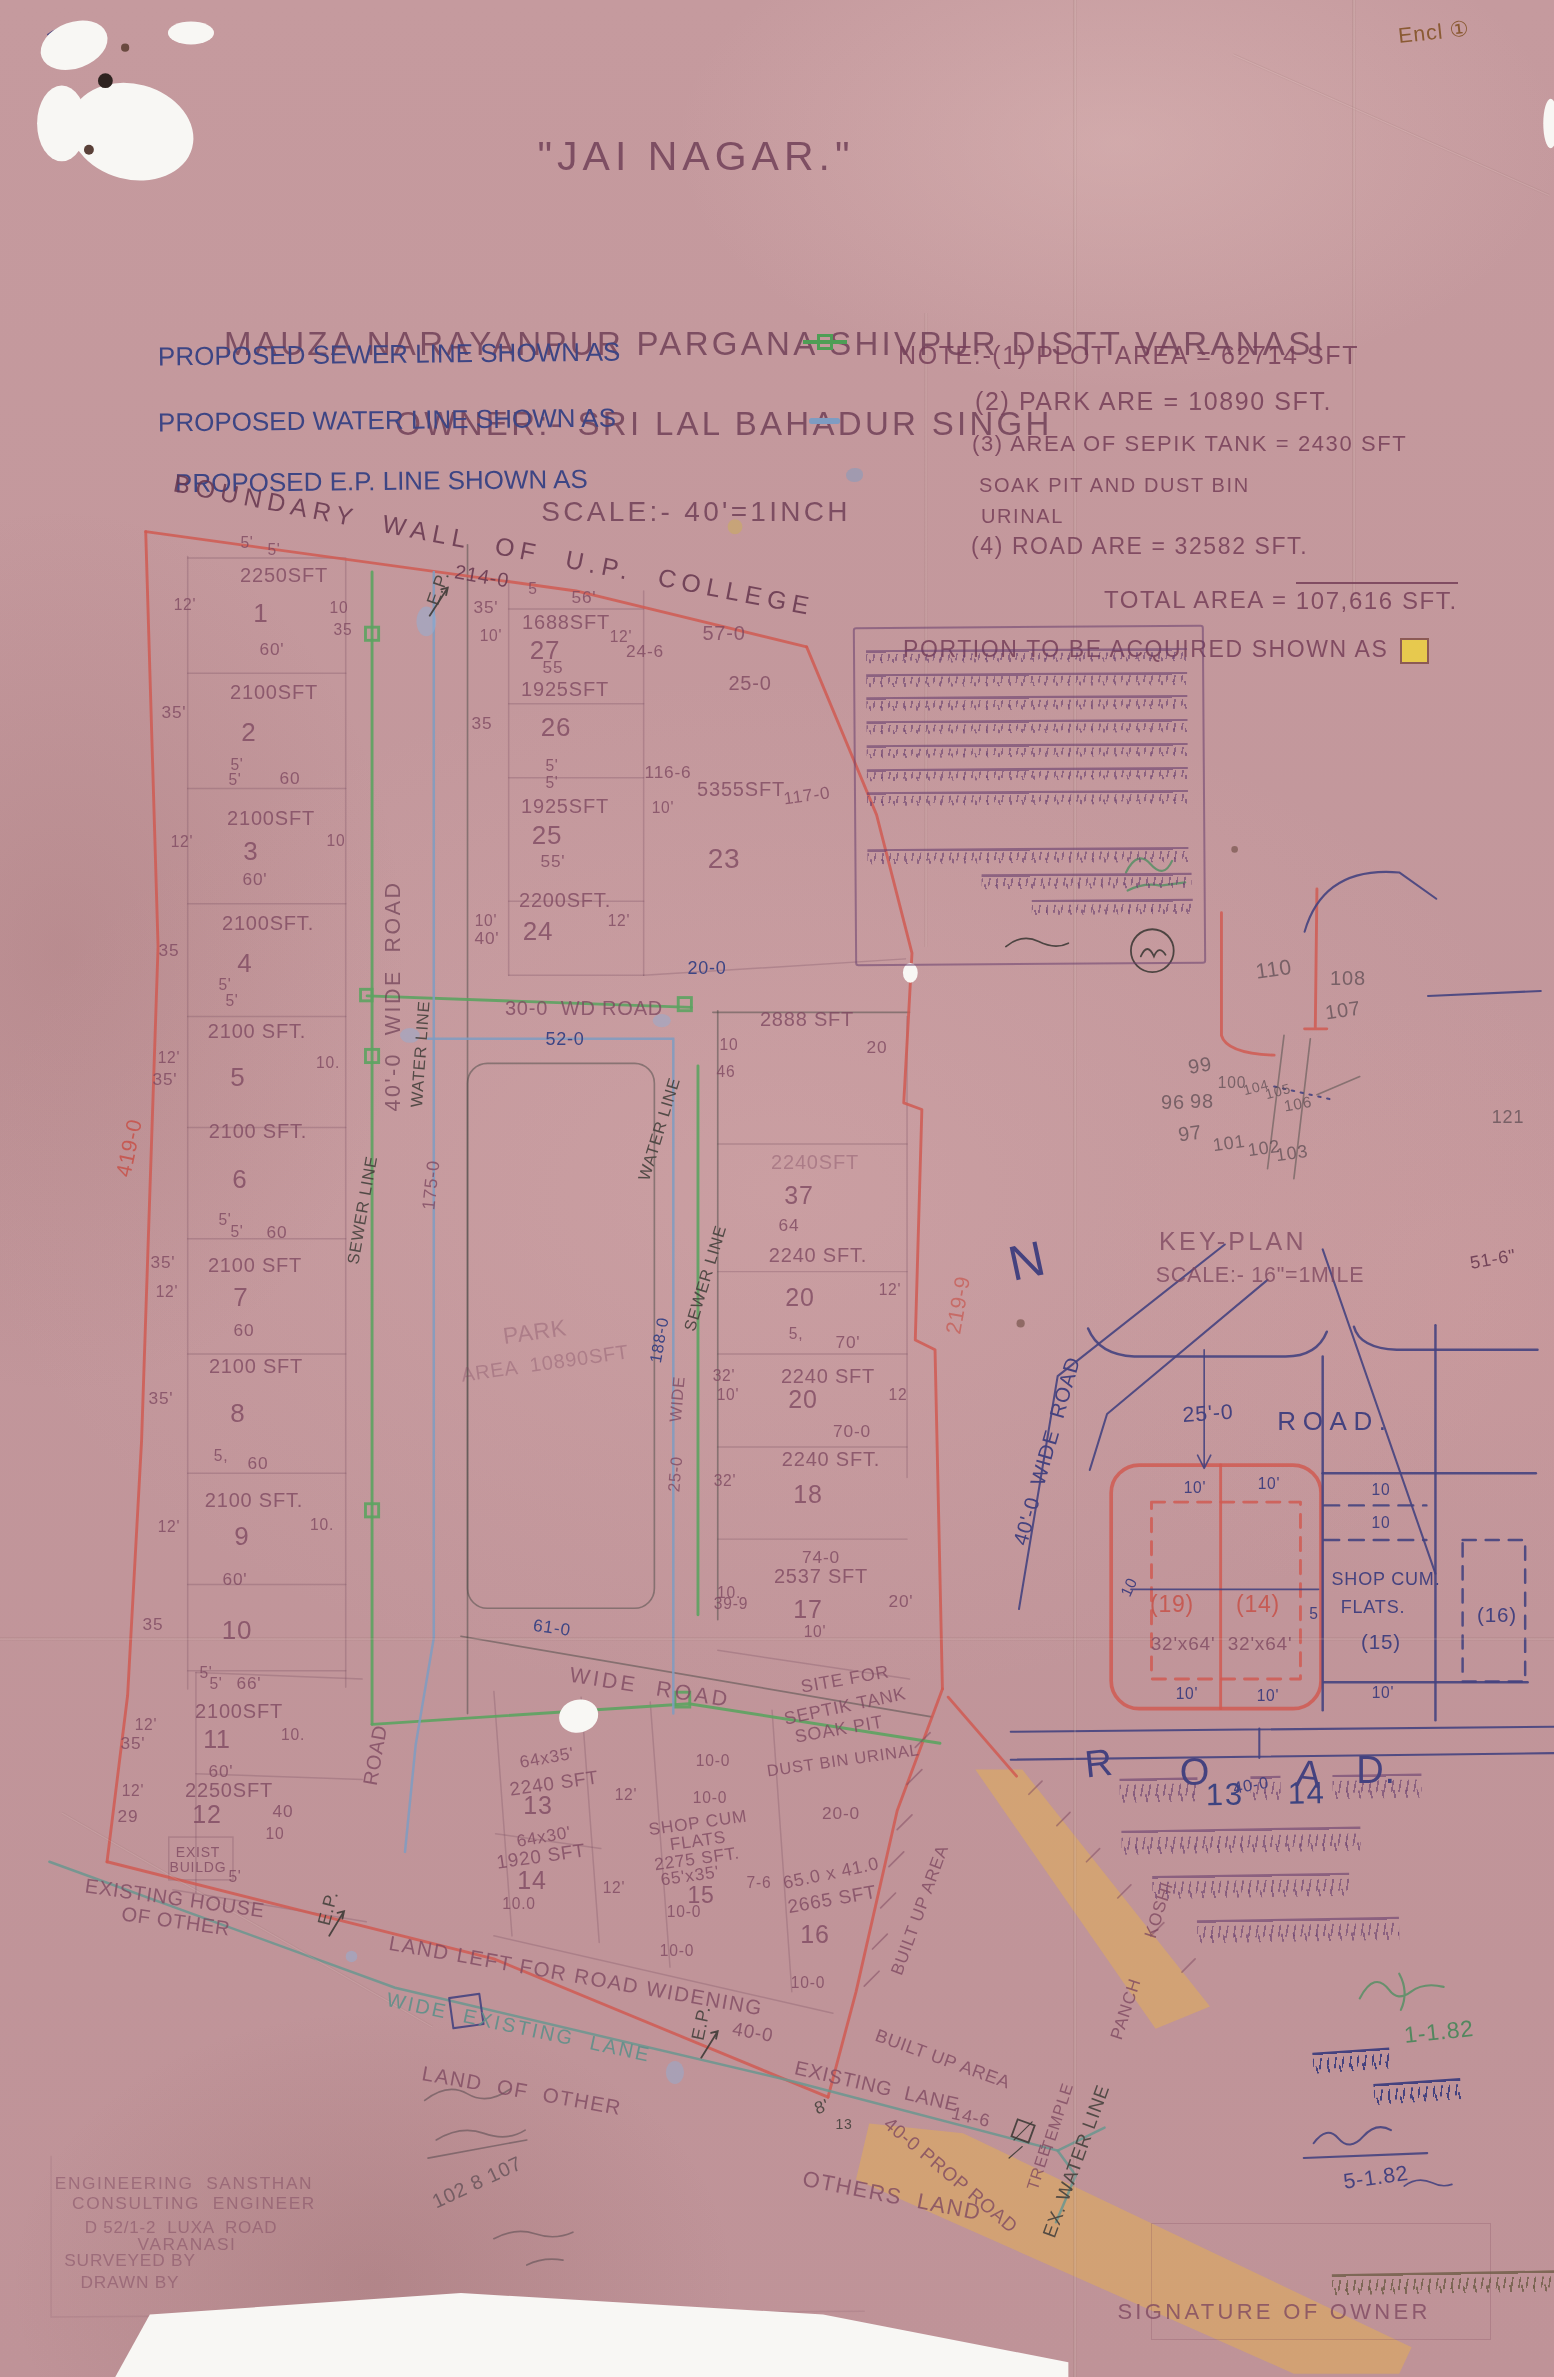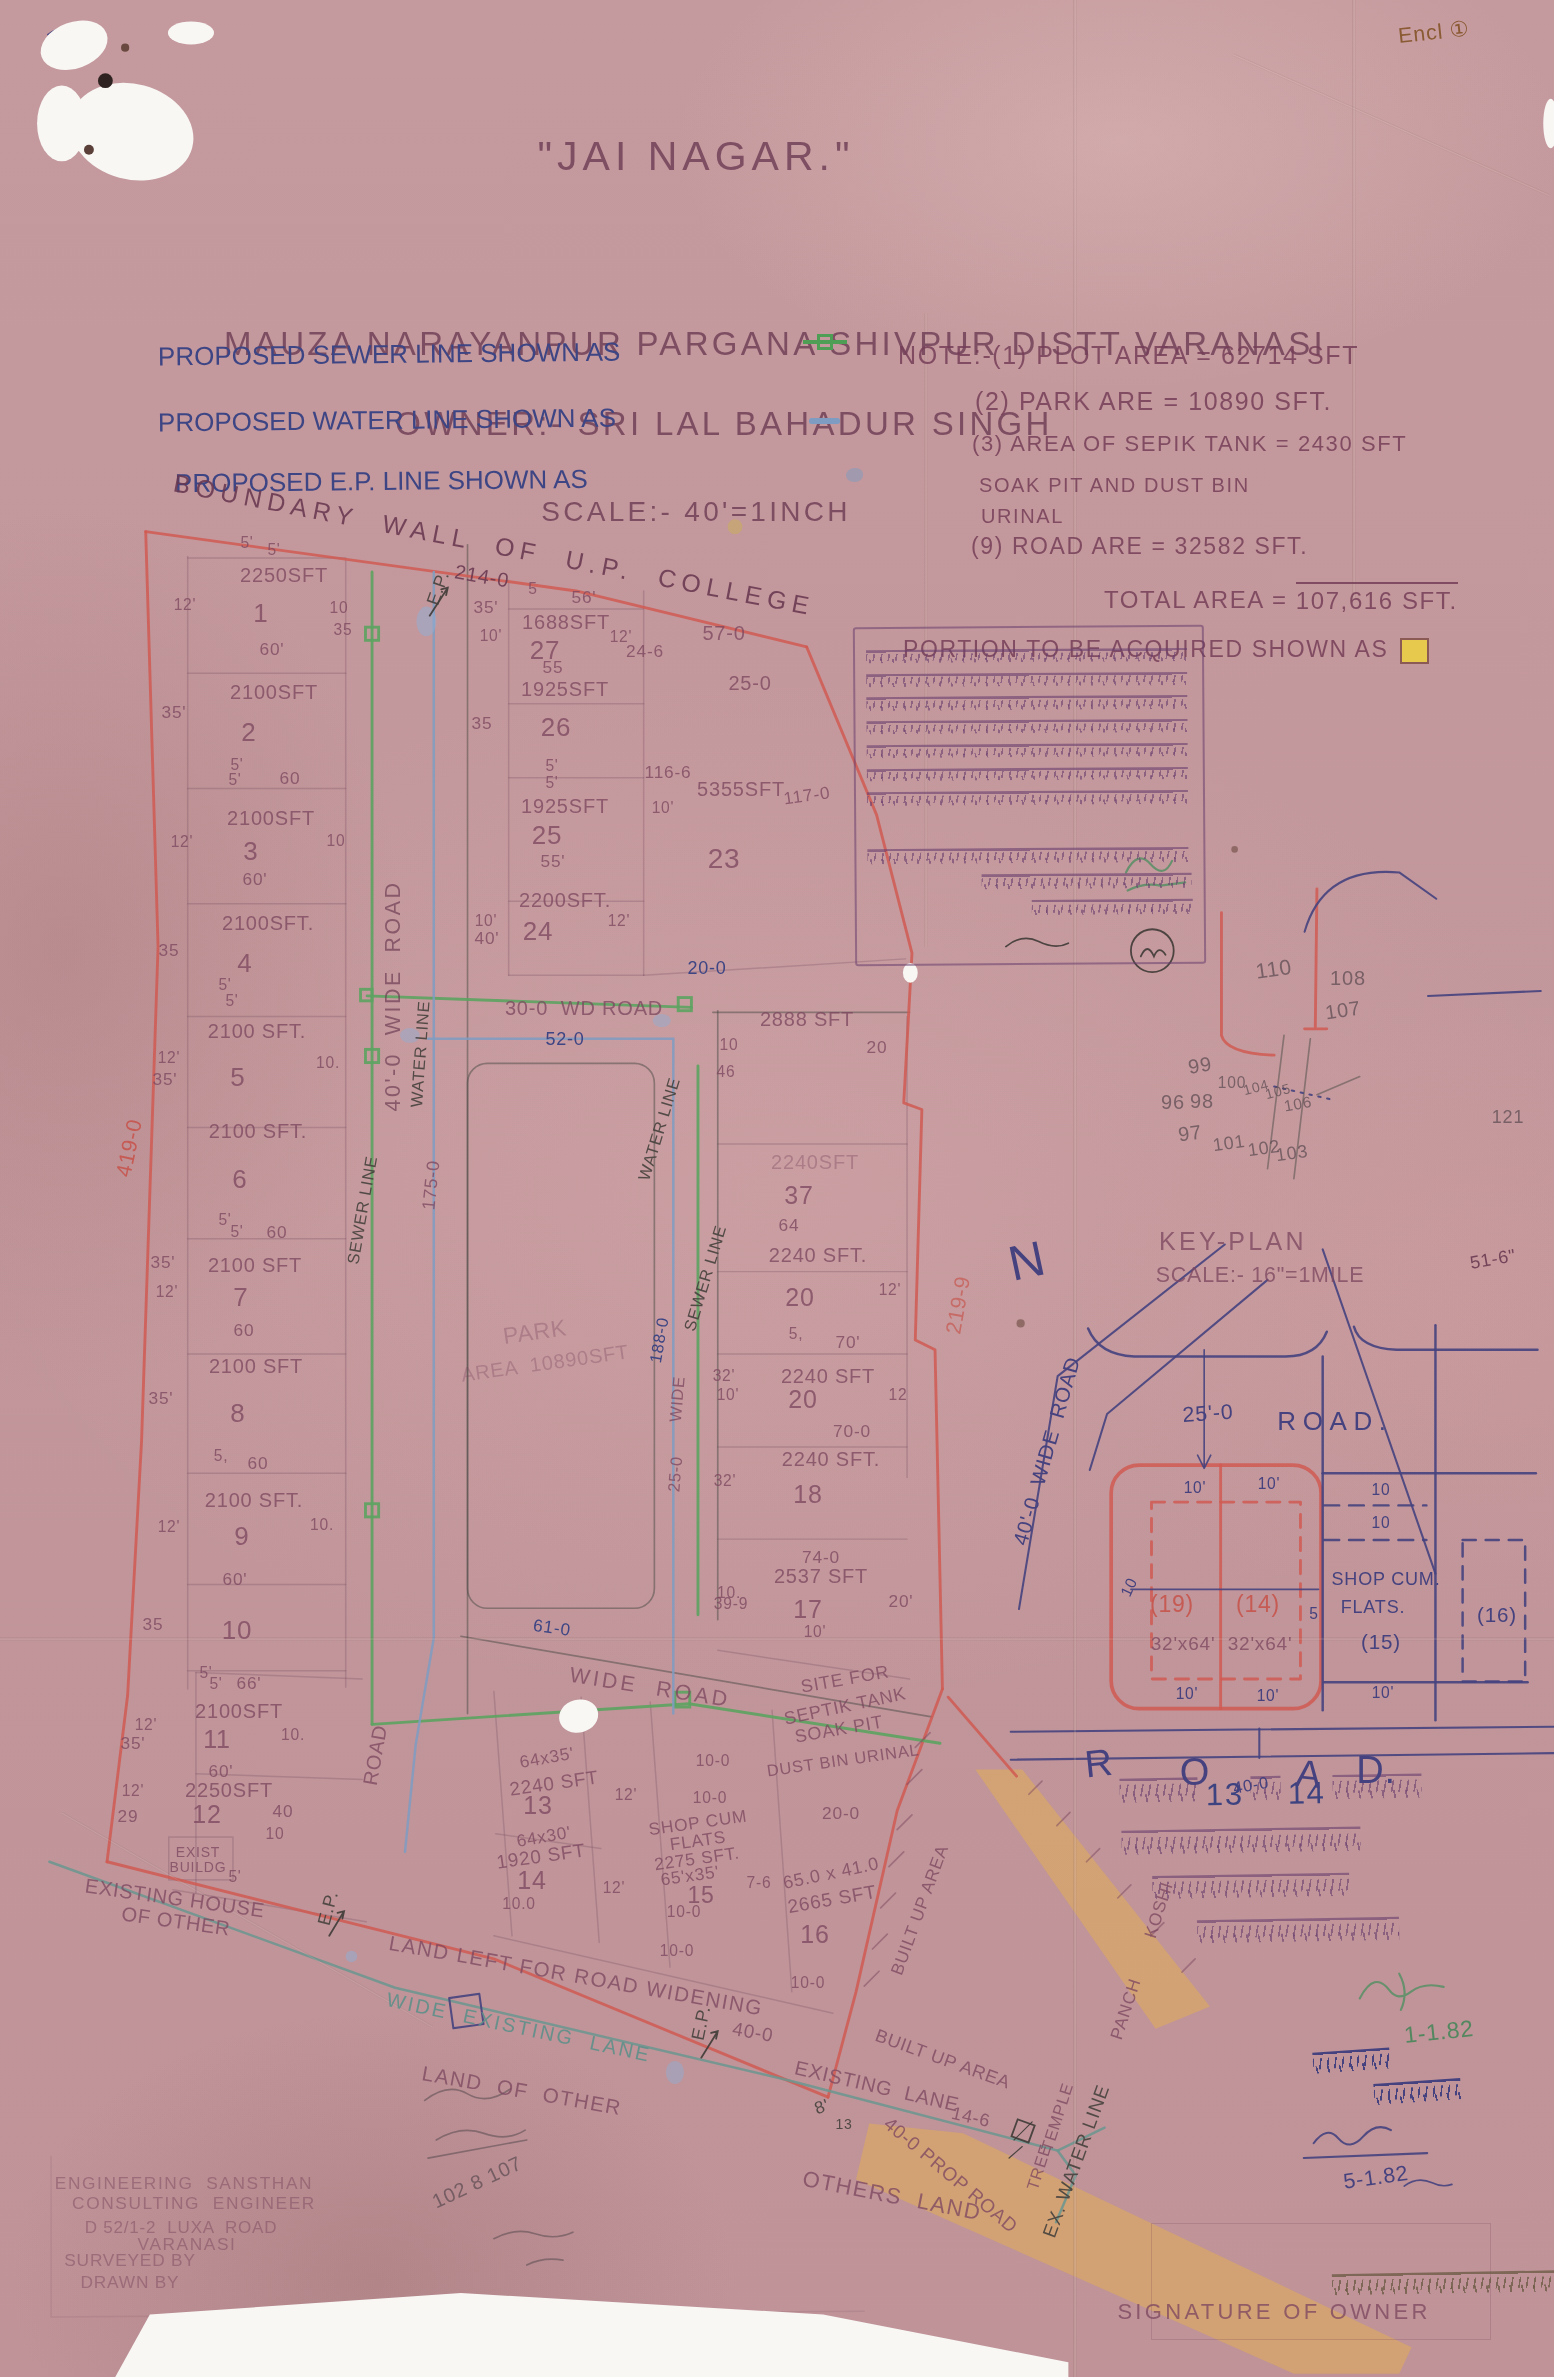--- a/index.html
+++ b/index.html
@@ -289,21 +289,21 @@
   <span class="sym sym-sewer" style="left:803px;top:333px;"></span>
   <span class="sym sym-water" style="left:809px;top:418px;"></span>
   <span class="sym sym-ep" style="left:846px;top:468px;"></span>
 
   
   <div class="note-line" style="left:864px;top:341px;font-size:25px;">NOTE:-(1) PLOT AREA =   62714   SFT</div>
   <div class="note-line" style="left:941px;top:387px;font-size:25px;">(2) PARK ARE =   10890  SFT.</div>
   <div class="note-line" style="left:938px;top:431px;font-size:22px;">(3) AREA OF SEPIK TANK =  2430 SFT</div>
   <div class="note-line" style="left:945px;top:474px;font-size:20px;">SOAK PIT AND DUST BIN</div>
   <div class="note-line" style="left:947px;top:505px;font-size:20px;">URINAL</div>
-  <div class="note-line" style="left:937px;top:533px;font-size:23px;">(9)  ROAD ARE       =  32582 SFT.</div>
+  <div class="note-line" style="left:937px;top:533px;font-size:23px;">(4)  ROAD ARE       =  32582 SFT.</div>
   <div class="note-line" style="left:1070px;top:586px;font-size:24px;">
     <span>TOTAL AREA = </span><span class="overline">107,616 SFT.</span>
   </div>
   <div class="note-line" style="left:869px;top:636px;font-size:23px;">
     <span>PORTION TO BE ACQUIRED SHOWN AS</span><span class="swatch"></span>
   </div>
 
   
   <div class="stamp-box" style="left:854px;top:626px;width:347px;height:335px;--ink:rgba(104,62,110,.55);">
     <div style="padding-top:13px;">

